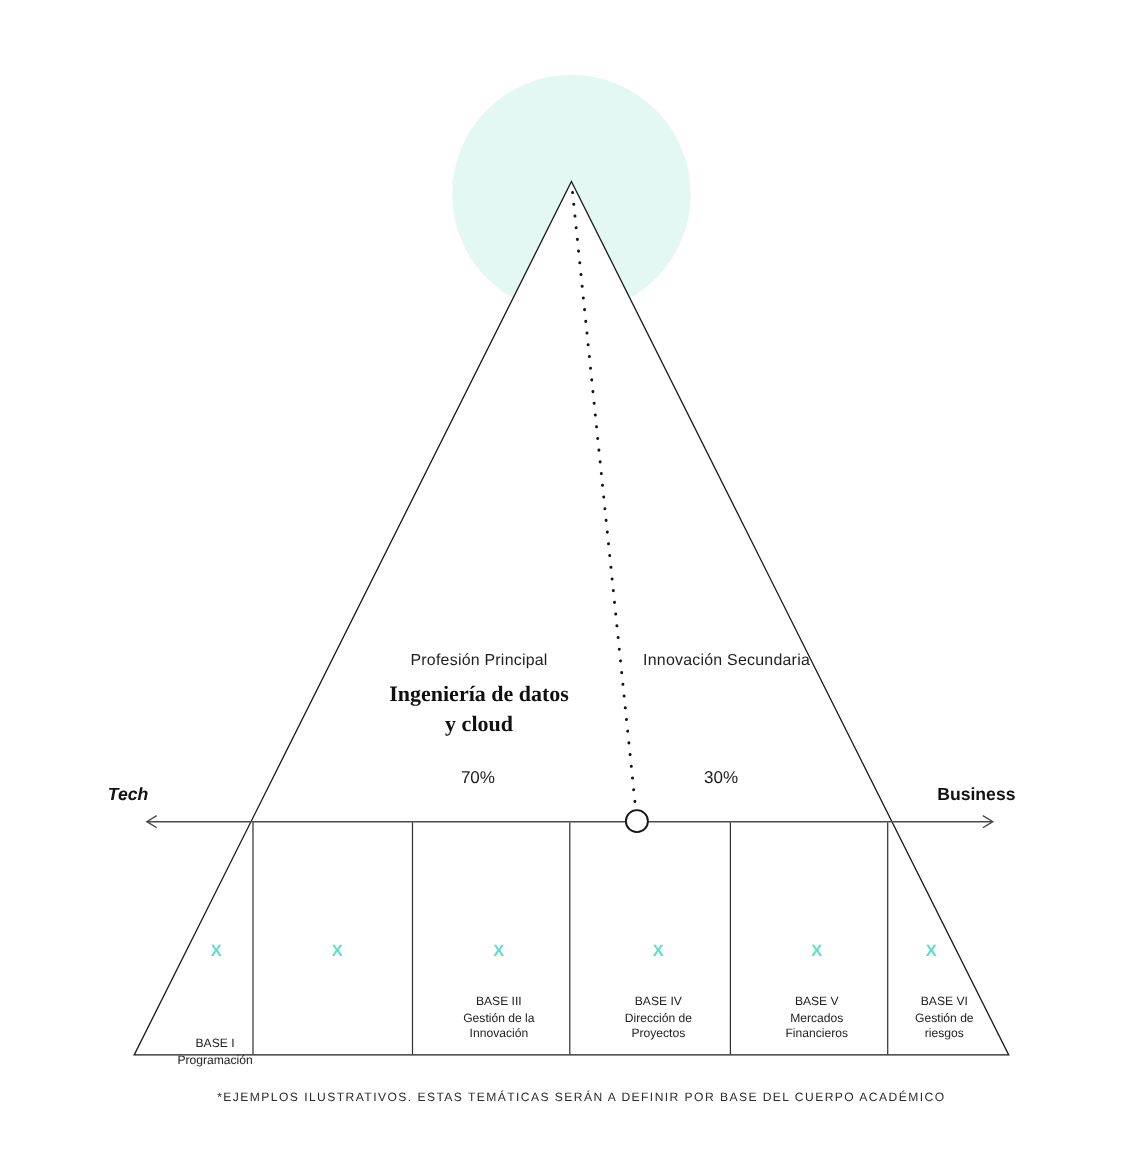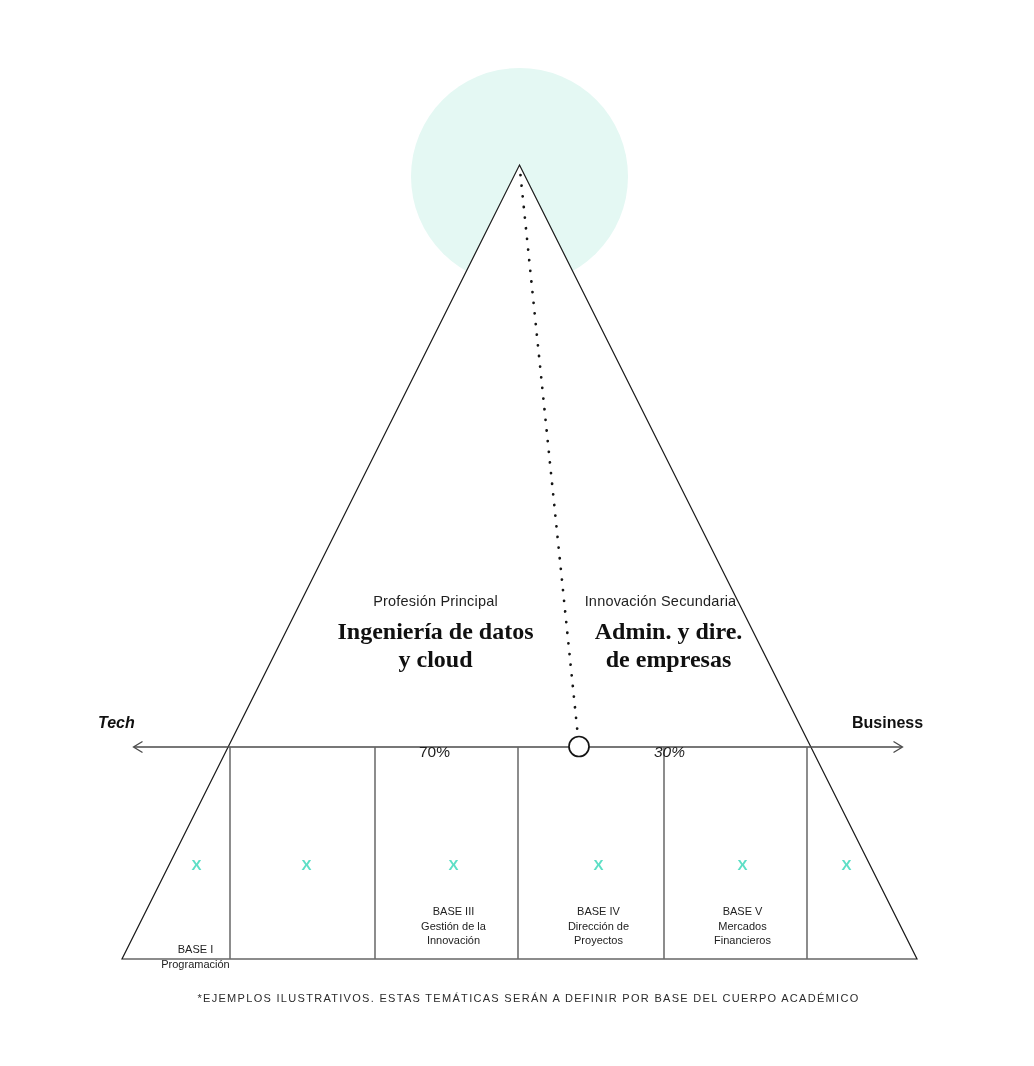--- a/index.html
+++ b/index.html
@@ -9,24 +9,24 @@
     background:#ffffff;
     font-family:"Liberation Sans", sans-serif;
     color:#1c1c1c;
     overflow:hidden;
   }
   .diagram-svg{position:absolute;left:0;top:0;}
   .abs{position:absolute;transform:translateX(-50%);text-align:center;padding-left:15px;}
   .kicker{font-size:14.5px;letter-spacing:.2px;color:#1f1f1f;white-space:nowrap;}
   .serif-title{
     font-family:"Liberation Serif", serif;
-    font-weight:700;font-size:24px;line-height:27.5px;
+    font-weight:700;font-size:20px;line-height:27.5px;
     color:#101010;white-space:pre-line;
   }
-  .percent{font-size:15.5px;color:#1d1d1d;margin-top:44px;}
+  .percent{font-size:15.5px;color:#1d1d1d;}
   .axis-label{font-size:16px;font-weight:700;color:#111;white-space:nowrap;}
   .base-mark{font-size:15px;font-weight:700;color:#5EDFC6;line-height:16px;}
   .base-label{font-size:11px;line-height:14.5px;color:#222;width:130px;}
   .base-label .sub{white-space:pre-line;}
   .footnote{font-size:11px;letter-spacing:1.3px;color:#2b2b2b;white-space:nowrap;}
 </style>
 </head>
 <body>
 
 <div class="canvas">
@@ -58,23 +58,21 @@
 
   <div class="axis-label" style="position:absolute;left:98px;top:714px;font-style:italic;">Tech</div>
   <div class="axis-label" style="position:absolute;left:852px;top:714px;">Business</div>
 
   <div class="abs kicker" style="left:428px;top:593px;">Profesión Principal</div>
   <div class="abs serif-title" style="left:428px;top:618px;">Ingeniería de datos
 y cloud</div>
   <div class="abs percent" style="left:427px;top:699px;">70%</div>
 
   <div class="abs kicker" style="left:653px;top:593px;">Innovación Secundaria</div>
-  <div class="abs serif-title" style="left:661px;top:618px;">Admin. y dire.
-de empresas</div>
-  <div class="abs percent" style="left:662px;top:699px;font-style:italic;">30%</div>
+  <div class="abs percent" style="left:648px;top:699px;">30%</div>
 
   <div class="abs base-mark" style="left:189px;top:857px;">X</div>
   <div class="abs base-mark" style="left:299px;top:857px;">X</div>
   <div class="abs base-mark" style="left:446px;top:857px;">X</div>
   <div class="abs base-mark" style="left:591px;top:857px;">X</div>
   <div class="abs base-mark" style="left:735px;top:857px;">X</div>
   <div class="abs base-mark" style="left:839px;top:857px;">X</div>
 
   <div class="abs base-label" style="left:188px;top:942px;">
     <div>BASE I</div>
@@ -88,16 +86,21 @@
   <div class="abs base-label" style="left:591px;top:904px;">
     <div>BASE IV</div>
     <div class="sub">Dirección de
 Proyectos</div>
   </div>
   <div class="abs base-label" style="left:735px;top:904px;">
     <div>BASE V</div>
     <div class="sub">Mercados
 Financieros</div>
   </div>
+  <div class="abs base-label" style="left:851px;top:904px;">
+    <div>BASE VI</div>
+    <div class="sub">Gestión de
+riesgos</div>
+  </div>
 
   <div class="abs footnote" style="left:521px;top:992px;">*EJEMPLOS ILUSTRATIVOS. ESTAS TEMÁTICAS SERÁN A DEFINIR POR BASE DEL CUERPO ACADÉMICO</div>
 
 </div>
 
 </body></html>

